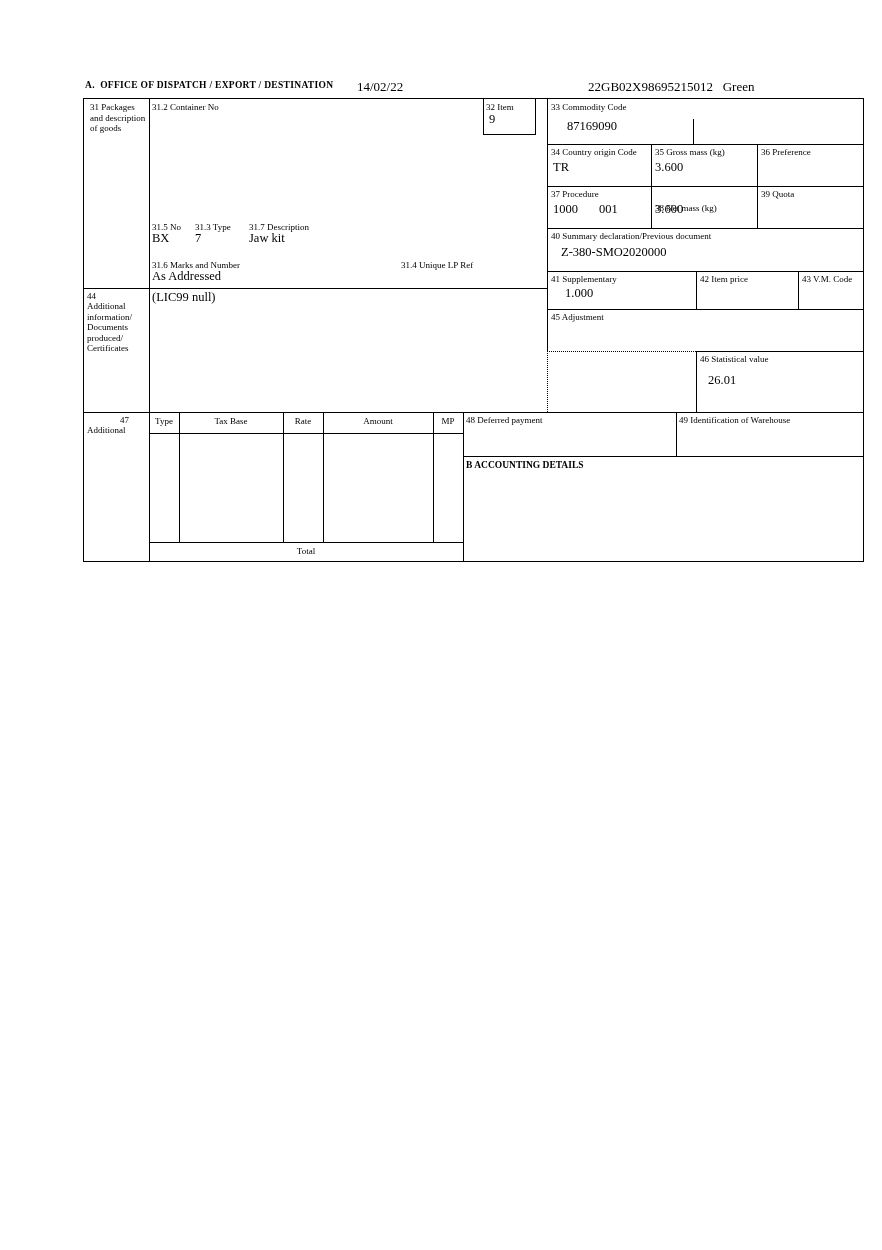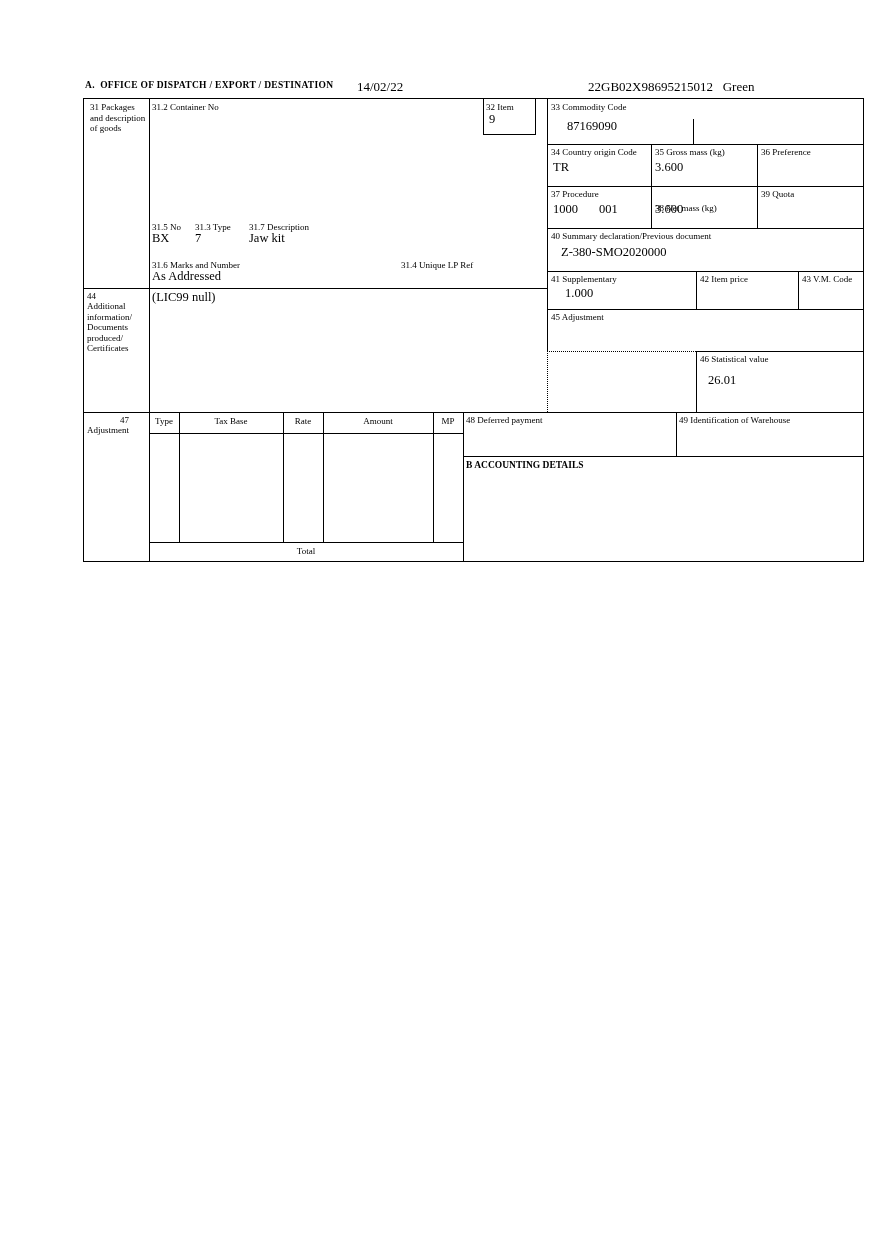--- a/index.html
+++ b/index.html
@@ -103,21 +103,21 @@
     <div class="val" style="left:165px;top:132px;">Jaw kit</div>
     <div class="lbl" style="left:68px;top:161px;">31.6 Marks and Number</div>
     <div class="lbl" style="left:317px;top:161px;">31.4 Unique LP Ref</div>
     <div class="val" style="left:68px;top:170px;">As Addressed</div>
 
     <div class="lbl" style="left:3px;top:192px;">44</div>
     <div class="lblw" style="left:3px;top:202px;width:58px;">Additional information/ Documents produced/ Certificates</div>
     <div class="val" style="left:68px;top:191px;text-align:right;">(LIC99 null)</div>
 
     <div class="lbl" style="left:3px;top:316px;margin-left:33px;">47</div>
-    <div class="lbl" style="left:3px;top:326px;">Adjustment</div>
+    <div class="lbl" style="left:3px;top:326px;">Additional</div>
     <div class="colhdr" style="left:65px;width:30px;top:317px;">Type</div>
     <div class="colhdr" style="left:95px;width:104px;top:317px;">Tax Base</div>
     <div class="colhdr" style="left:199px;width:40px;top:317px;">Rate</div>
     <div class="colhdr" style="left:239px;width:110px;top:317px;">Amount</div>
     <div class="colhdr" style="left:349px;width:30px;top:317px;">MP</div>
     <div class="colhdr" style="left:65px;width:314px;top:447px;font-family:Liberation Serif, serif;">Total</div>
 
     <div class="lbl" style="left:382px;top:316px;">48 Deferred payment</div>
     <div class="lbl" style="left:595px;top:316px;">49 Identification of Warehouse</div>
     <div class="bbold" style="left:382px;top:361px;">B ACCOUNTING DETAILS</div>

